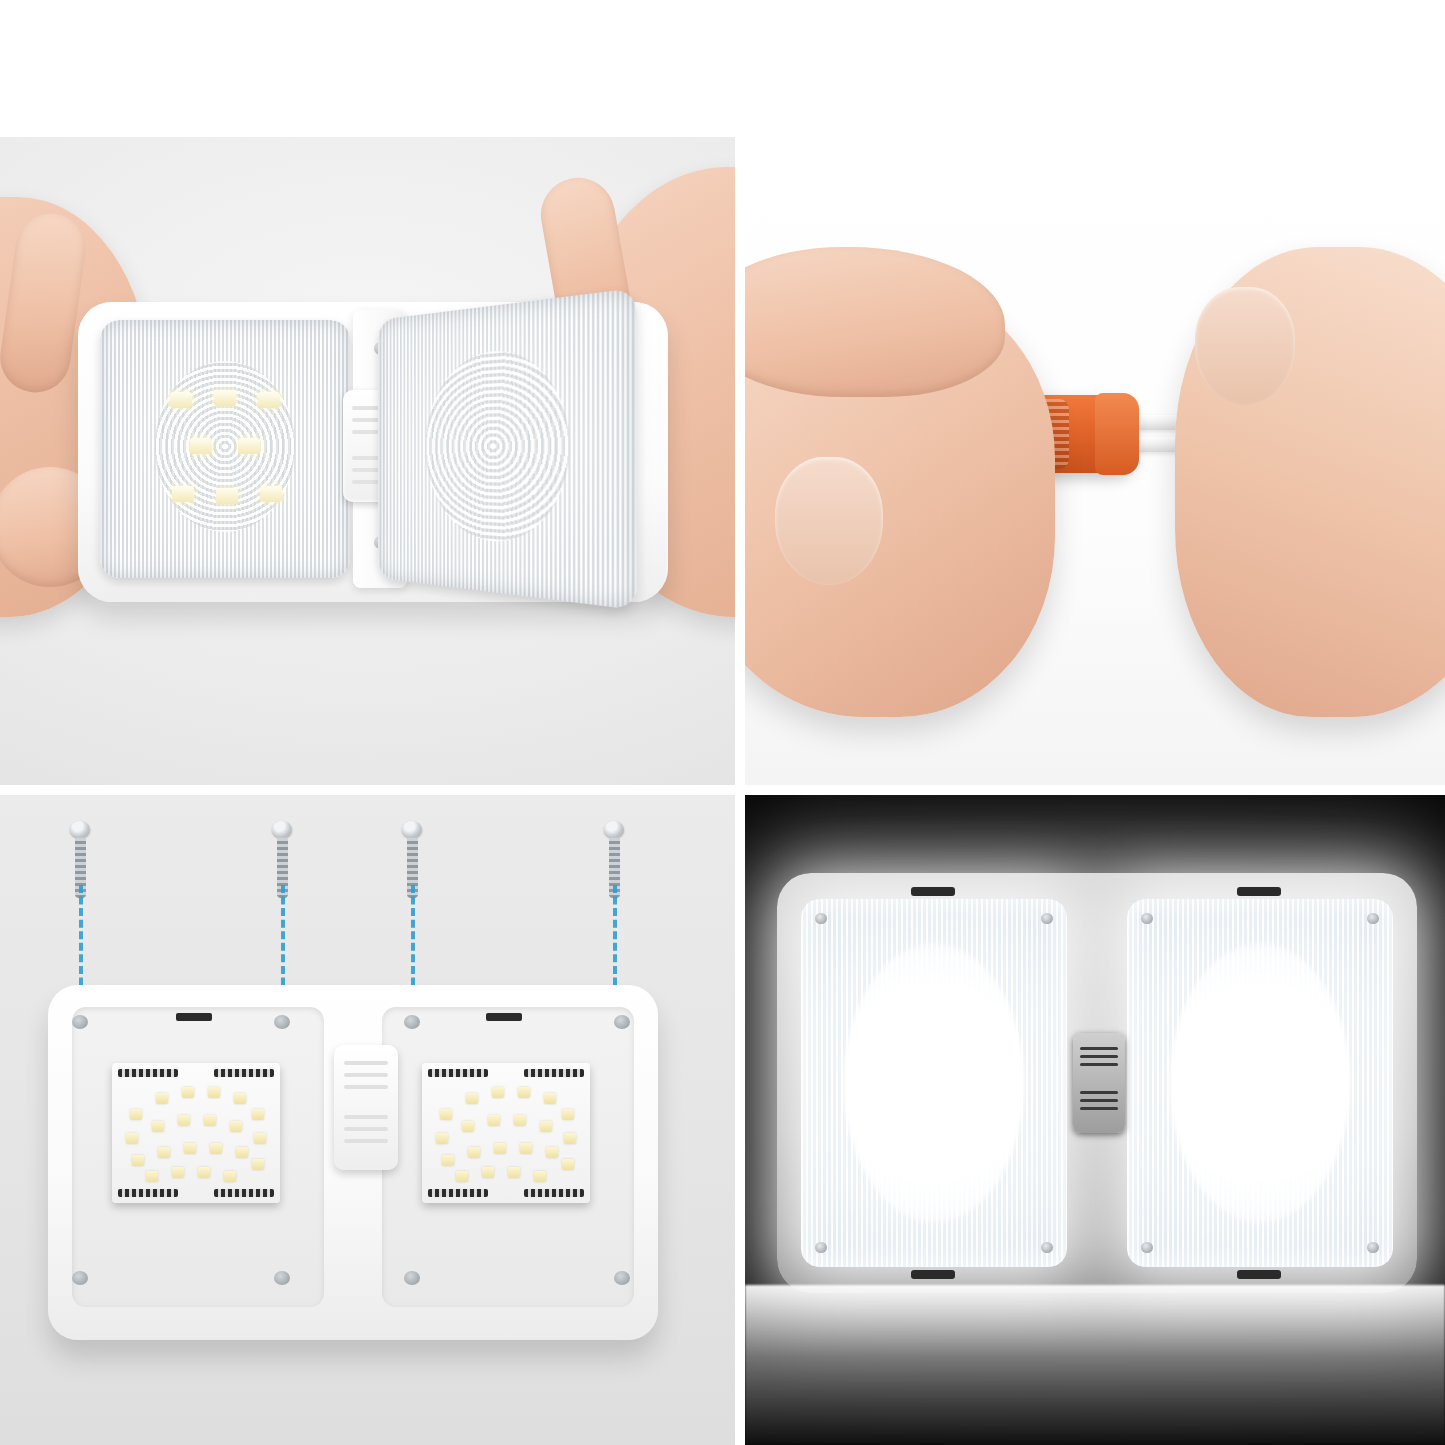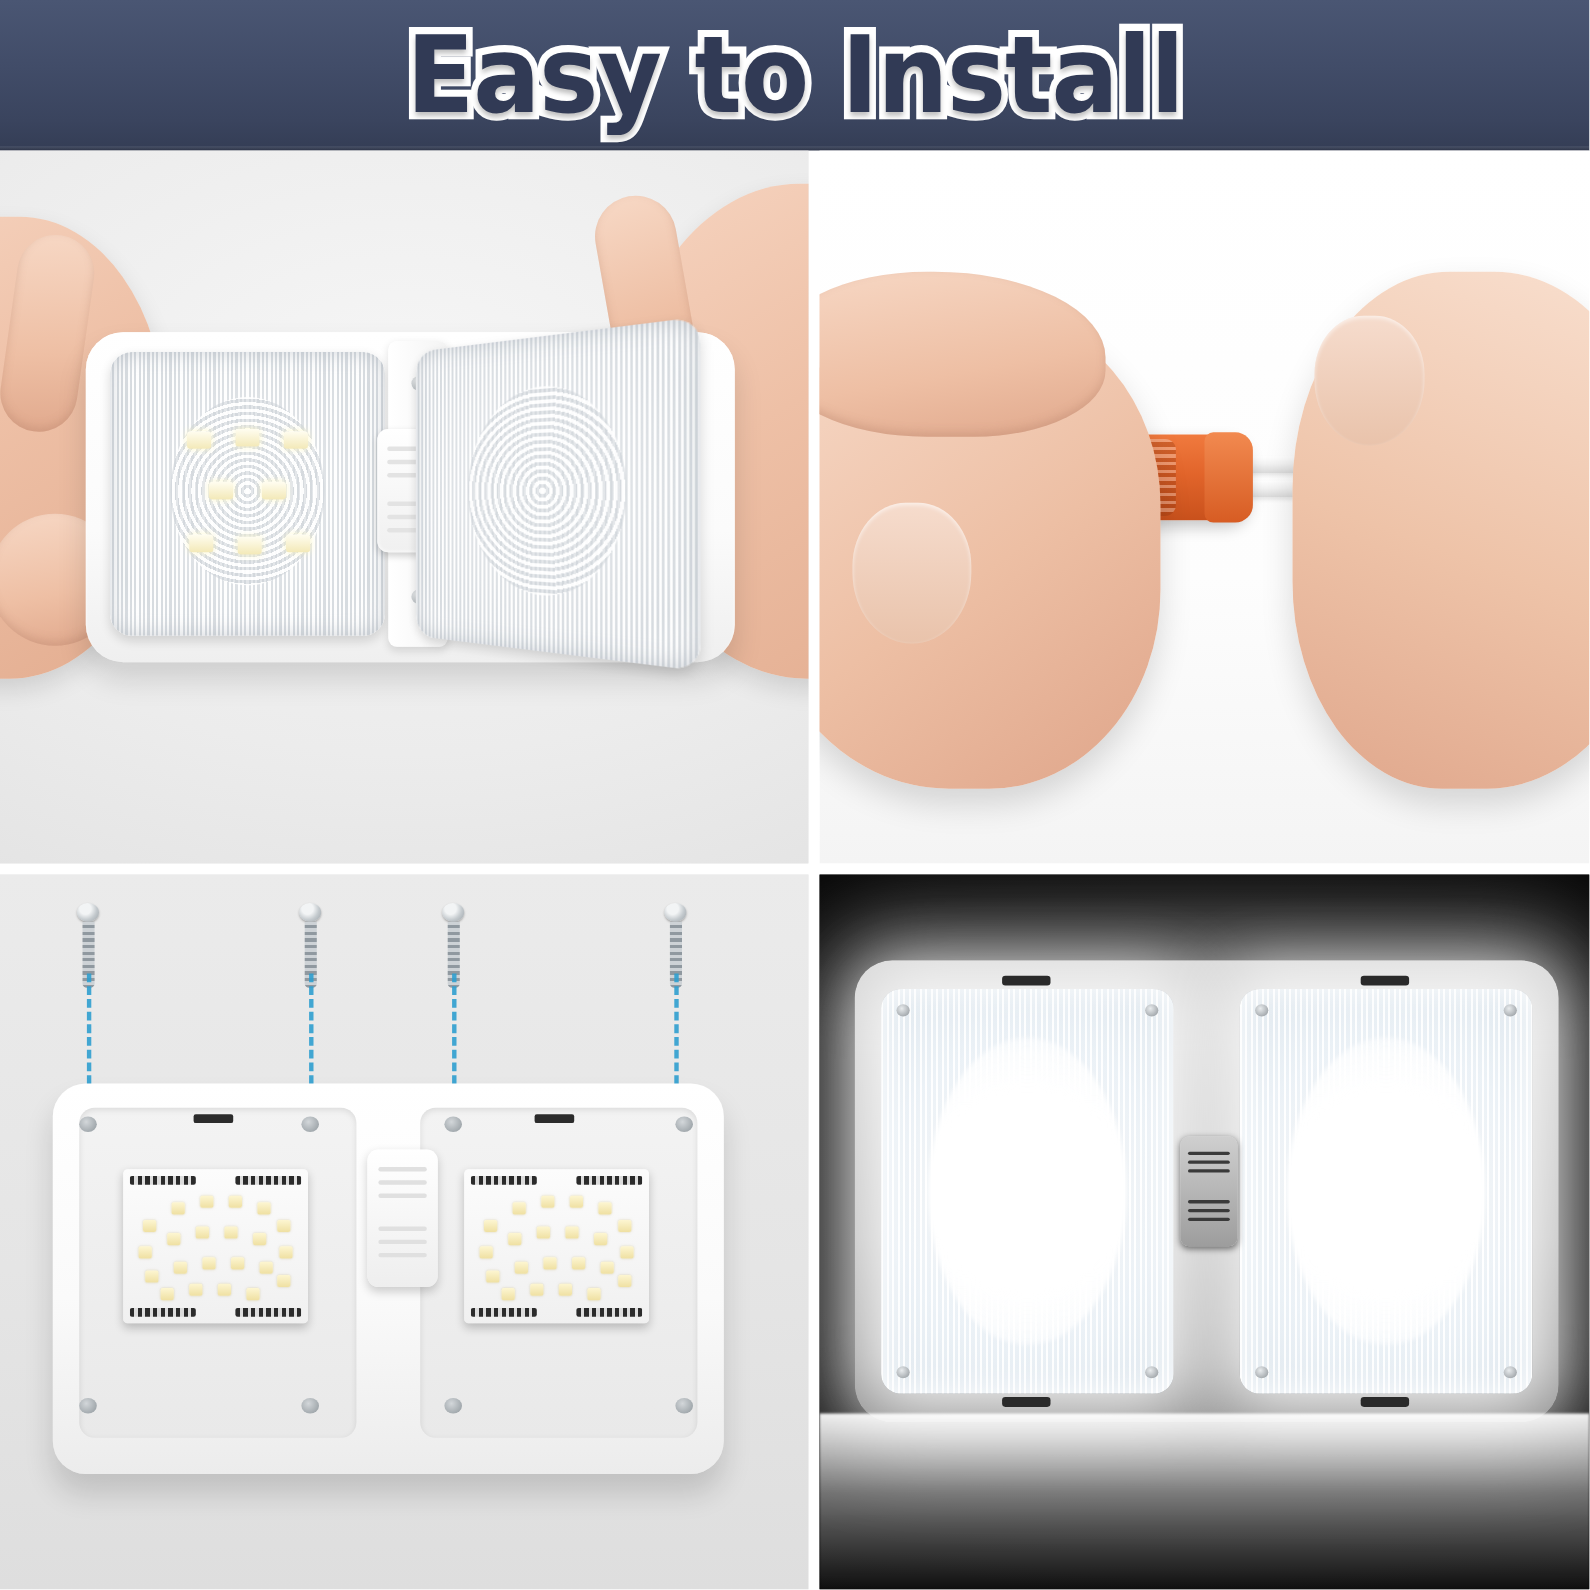--- a/index.html
+++ b/index.html
@@ -142,23 +142,20 @@
   .swbox4 i{position:absolute;left:7px;width:38px;height:3px;background:#3a3a3a;border-radius:2px;}
   .cornerscrew{position:absolute;width:12px;height:11px;border-radius:50%;
     background:radial-gradient(circle at 40% 35%,#e8ebed,#8d9398);}
   .tab{position:absolute;width:44px;height:9px;border-radius:3px;background:#2a2a2a;}
 </style>
 </head>
 <body>
 
 <div class="page">
 
-  <div class="header">
-    <div class="header-title">Easy to Install</div>
-  </div>
 
   <div class="grid">
 
     <div class="panel p1">
       <div class="p1bg"></div>
 
       <div class="hand" style="left:-150px;top:60px;width:300px;height:420px;"></div>
       <div class="finger" style="left:8px;top:76px;width:70px;height:180px;transform:rotate(8deg);"></div>
       <div class="finger" style="left:-10px;top:330px;width:120px;height:120px;border-radius:50%;"></div>
 

